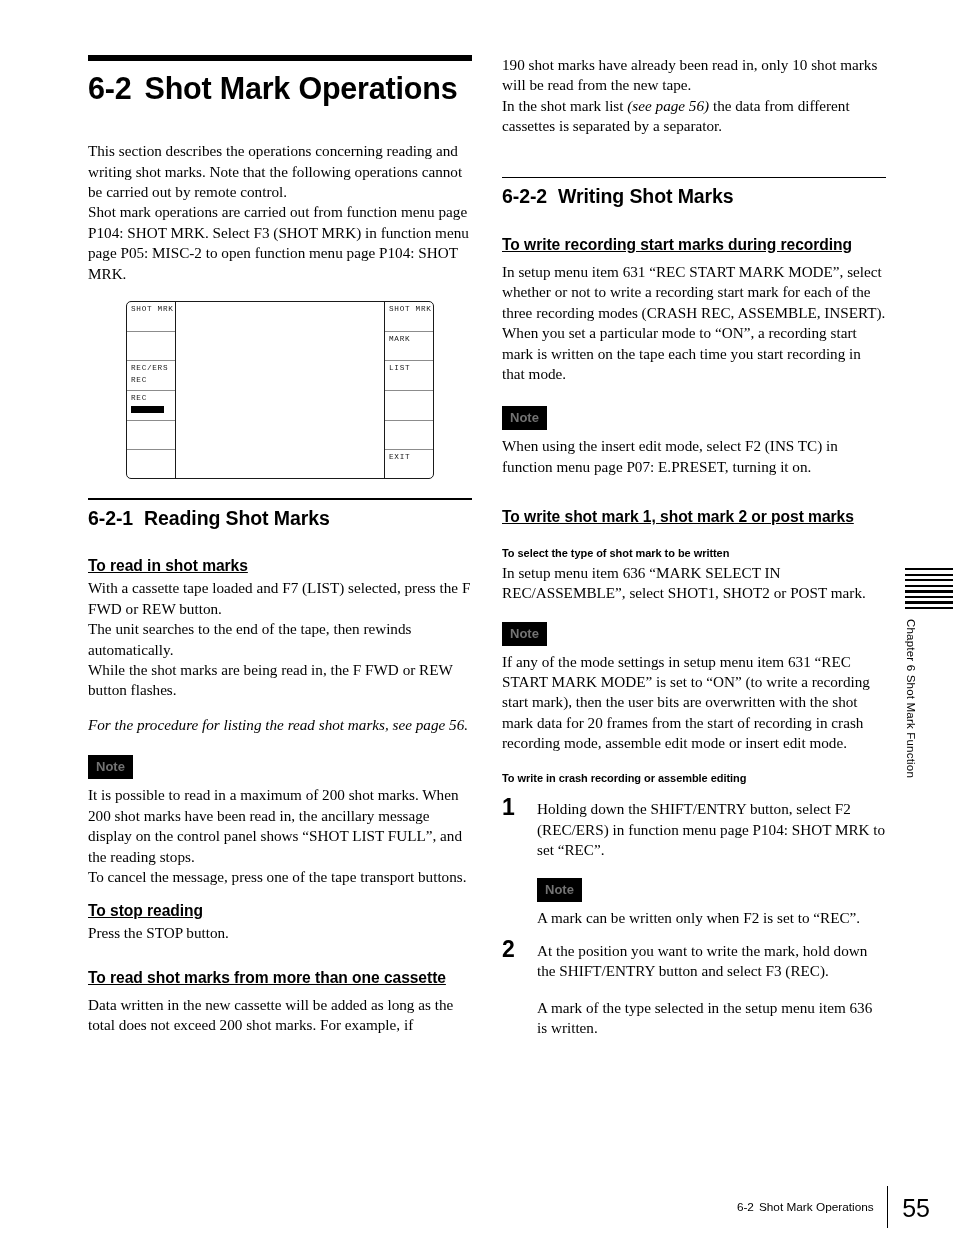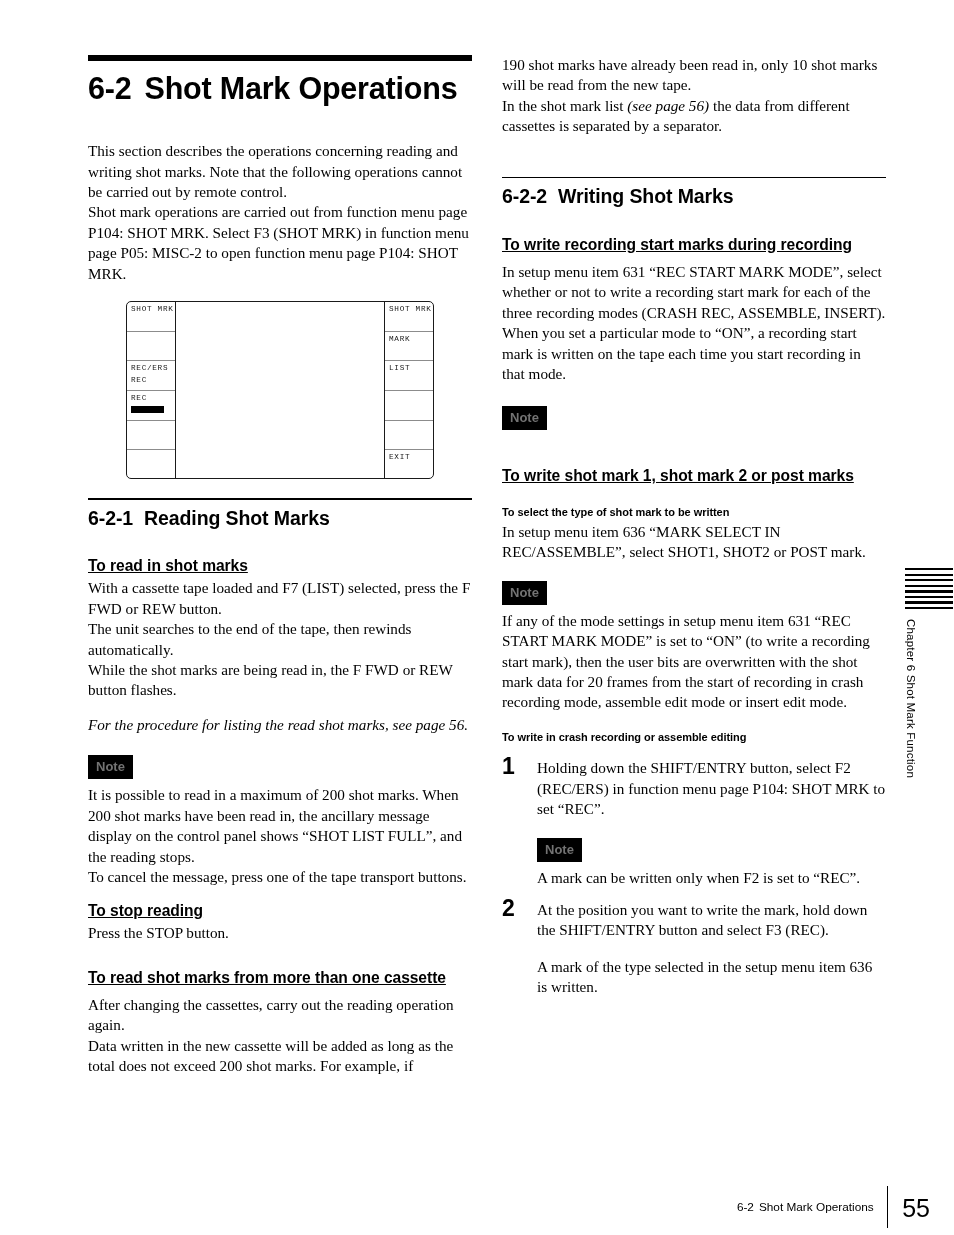--- a/index.html
+++ b/index.html
@@ -286,21 +286,20 @@
     <p class="body">It is possible to read in a maximum of 200 shot marks. When 200 shot marks have been read in, the ancillary message display on the control panel shows “SHOT LIST FULL”, and the reading stops.</p>
     <p class="body">To cancel the message, press one of the tape transport buttons.</p>
 
     <div class="sp-14"></div>
     <h3 class="sub-head">To stop reading</h3>
     <p class="body">Press the STOP button.</p>
 
     <div class="sp-24"></div>
     <h3 class="sub-head">To read shot marks from more than one cassette</h3>
     <div class="sp-5"></div>
-    <p class="body">After changing the cassettes, carry out the reading operation again.</p>
     <p class="body">Data written in the new cassette will be added as long as the total does not exceed 200 shot marks. For example, if</p>
   </div>
 
   <div class="figure">
     <div class="lcd-frame">
 
       <div class="lcd-col lcd-col-left">
         <div class="lcd-cell">
           <span>SHOT MRK</span>
         </div>
@@ -360,20 +359,21 @@
 
     <div class="sp-26"></div>
 
     <h3 class="sub-head">To write recording start marks during recording</h3>
     <div class="sp-5"></div>
     <p class="body">In setup menu item 631 “REC START MARK MODE”, select whether or not to write a recording start mark for each of the three recording modes (CRASH REC, ASSEMBLE, INSERT).</p>
     <p class="body">When you set a particular mode to “ON”, a recording start mark is written on the tape each time you start recording in that mode.</p>
 
     <div class="sp-22"></div>
     <span class="note-badge">Note</span>
+    <p class="body">When using the insert edit mode, select F2 (INS TC) in function menu page P07: E.PRESET, turning it on.</p>
 
     <div class="sp-30"></div>
     <h3 class="sub-head">To write shot mark 1, shot mark 2 or post marks</h3>
 
     <div class="sp-18"></div>
     <h4 class="sub-sub-head">To select the type of shot mark to be written</h4>
     <p class="body">In setup menu item 636 “MARK SELECT IN REC/ASSEMBLE”, select SHOT1, SHOT2 or POST mark.</p>
 
     <div class="sp-18"></div>
     <span class="note-badge">Note</span>

